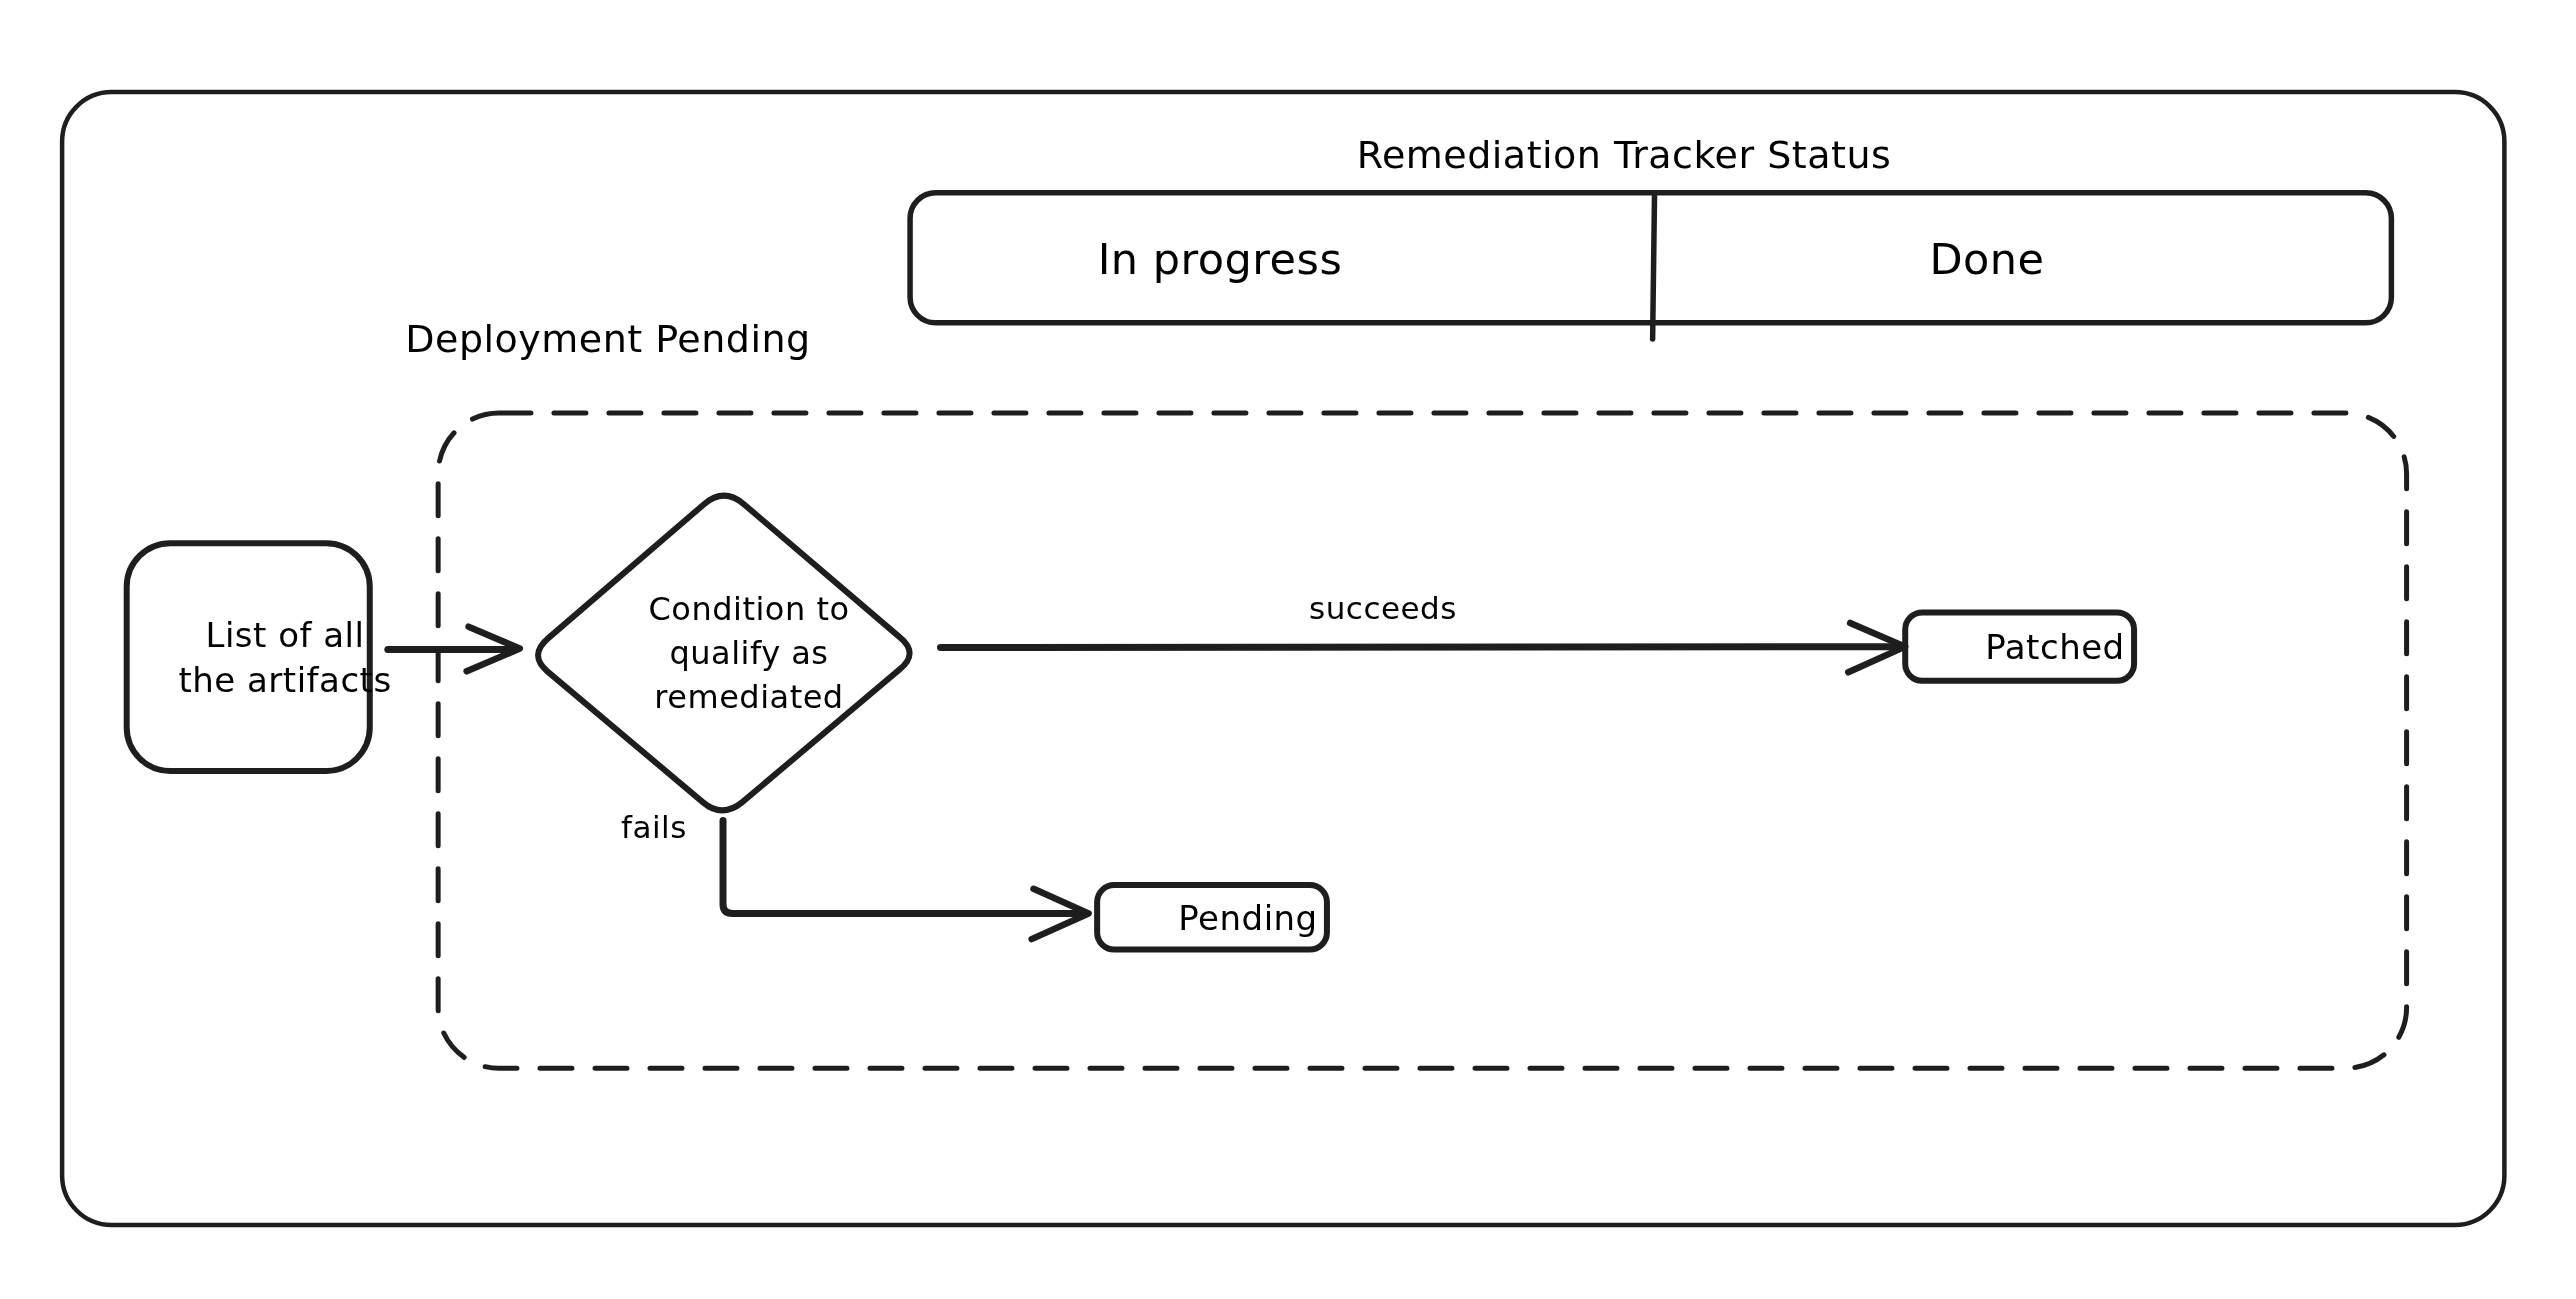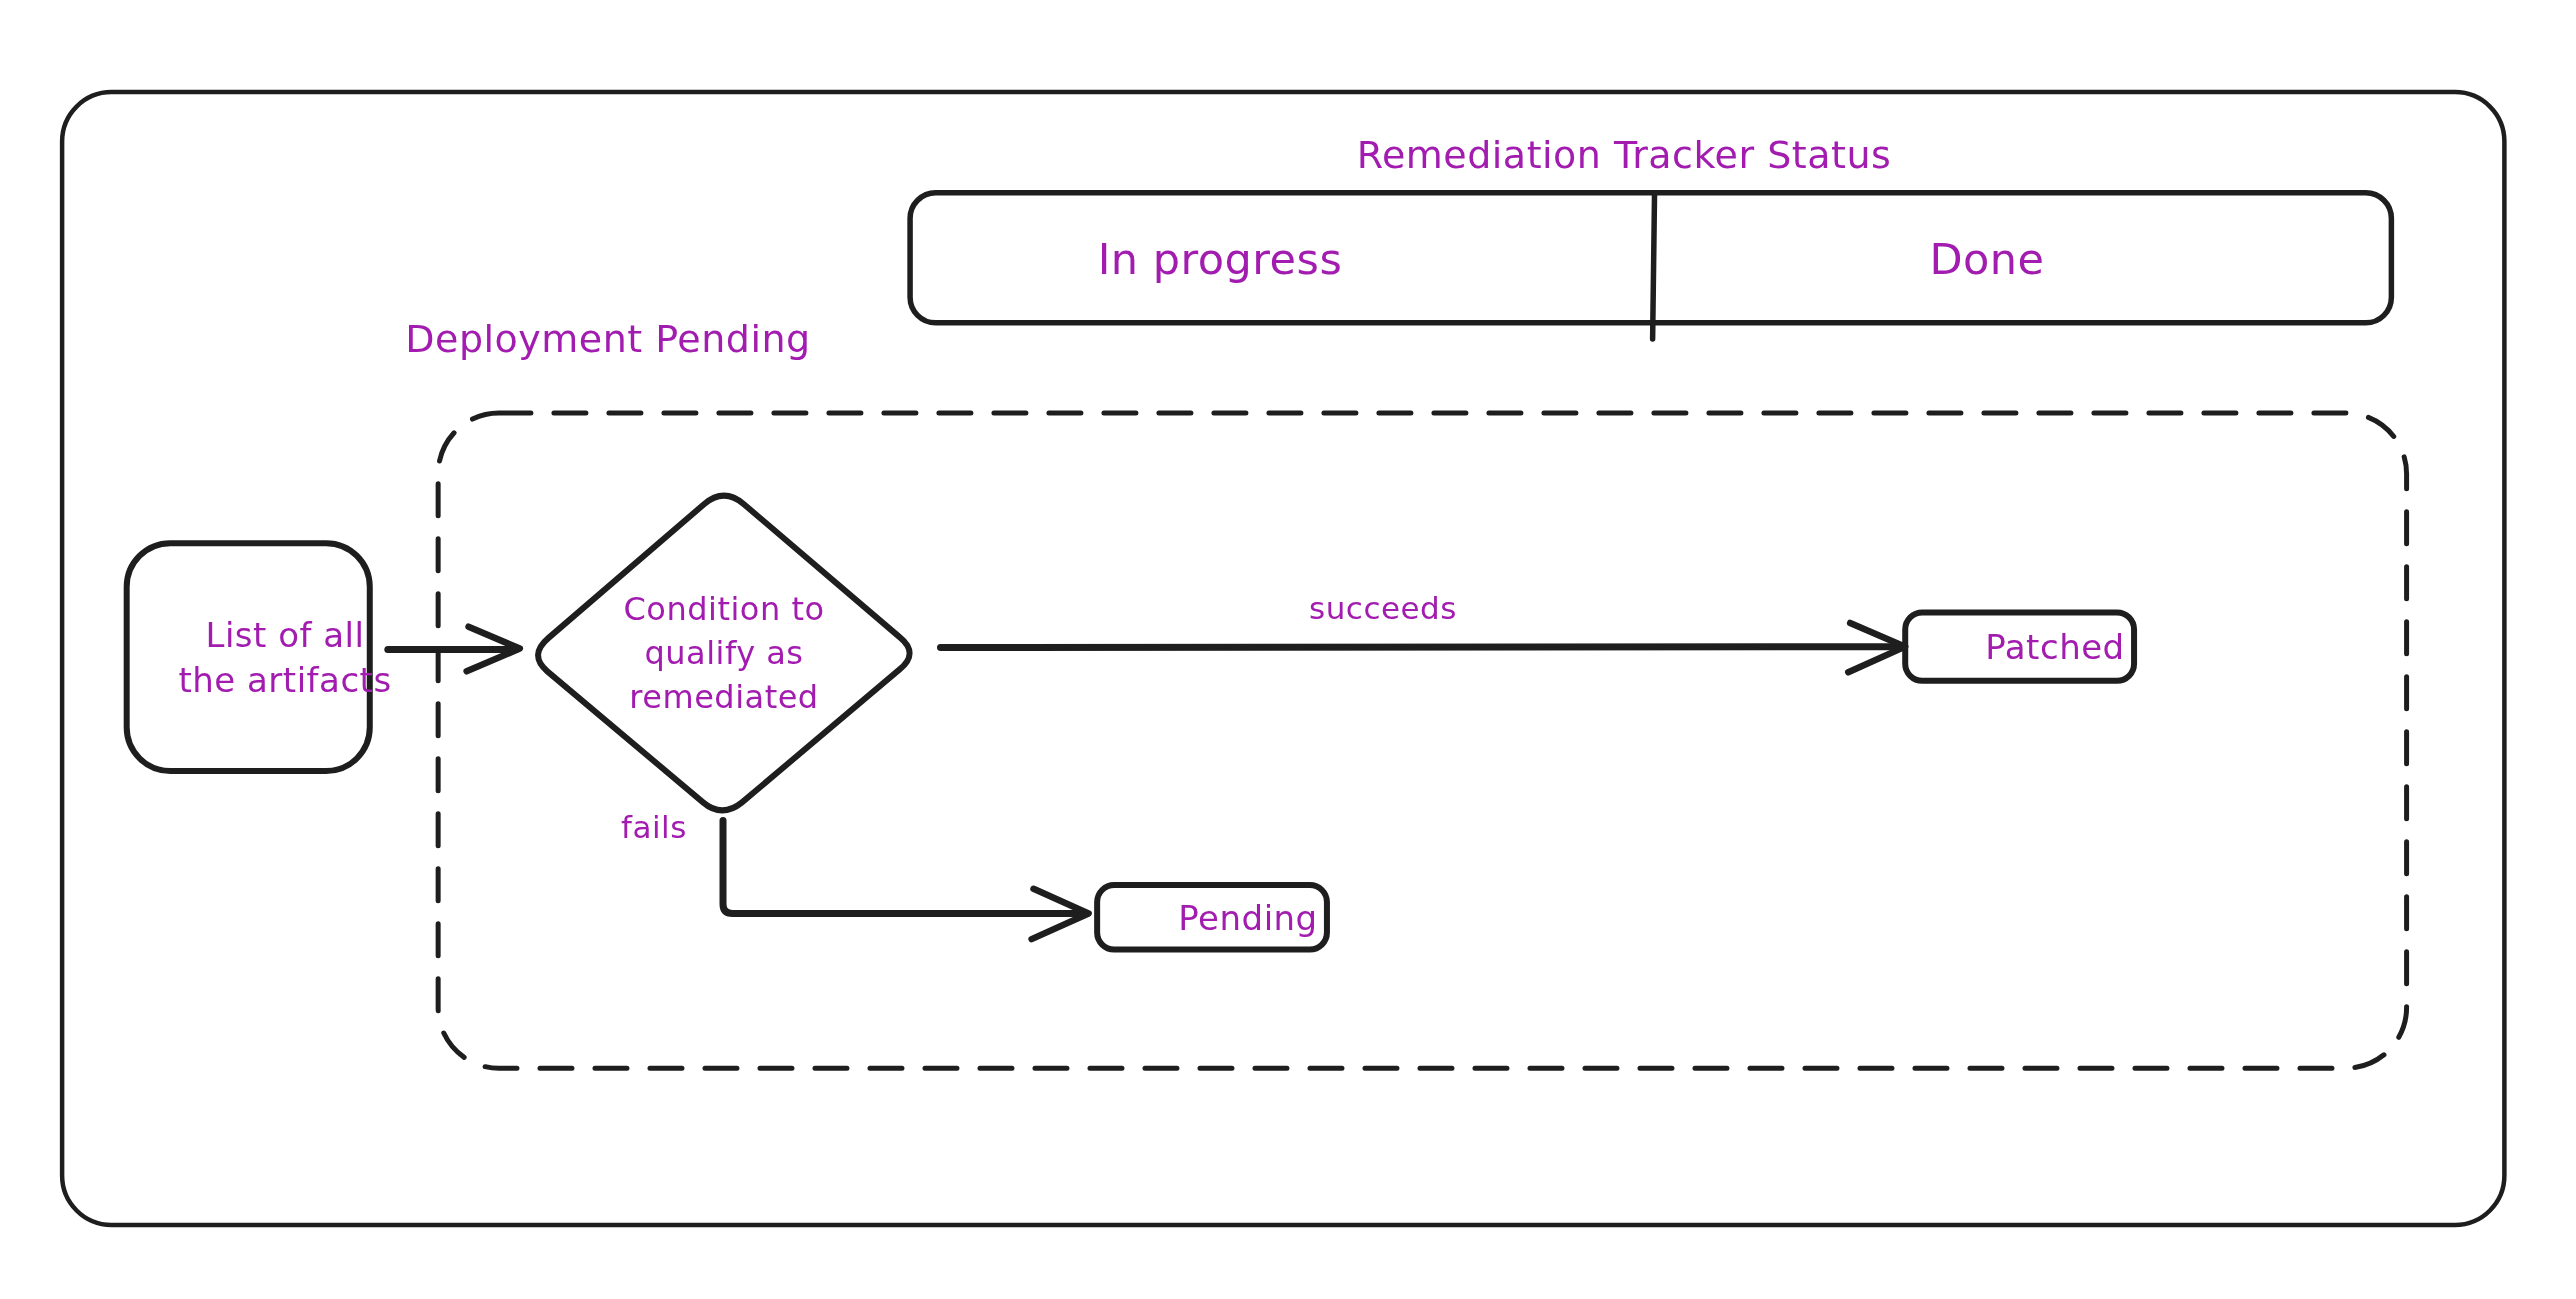--- a/index.html
+++ b/index.html
@@ -24,21 +24,21 @@
     height: 1299px;
   }
   svg.shapes * {
     vector-effect: non-scaling-stroke;
   }
   .lbl {
     position: absolute;
     transform: translate(-50%, -50%);
     white-space: pre-line;
     text-align: center;
-    color: #a21caf;
+    color: #000000;
     line-height: 1.32;
     letter-spacing: 0.5px;
   }
   .lbl.title   { font-size: 38px; }
   .lbl.section { font-size: 38px; }
   .lbl.cell    { font-size: 43px; }
   .lbl.node    { font-size: 34px; margin-left: 36px; }
   .lbl.small   { font-size: 31px; }
   .lbl.diamond { font-size: 32px; line-height: 1.38; }
 </style>
@@ -88,21 +88,21 @@
 
   <div class="lbl cell" style="left:1220px; top:259px;">In progress</div>
 
   <div class="lbl cell" style="left:1987px; top:259px;">Done</div>
 
   <div class="lbl section" style="left:608px; top:339px;">Deployment Pending</div>
 
   <div class="lbl node" style="left:249px; top:658px;">List of all
 the artifacts</div>
 
-  <div class="lbl diamond" style="left:724px; top:653px;">Condition to
+  <div class="lbl diamond" style="left:749px; top:653px;">Condition to
 qualify as
 remediated</div>
 
   <div class="lbl small" style="left:1383px; top:608px;">succeeds</div>
 
   <div class="lbl small" style="left:654px; top:827px;">fails</div>
 
   <div class="lbl node" style="left:2019px; top:647px;">Patched</div>
 
   <div class="lbl node" style="left:1212px; top:918px;">Pending</div>

